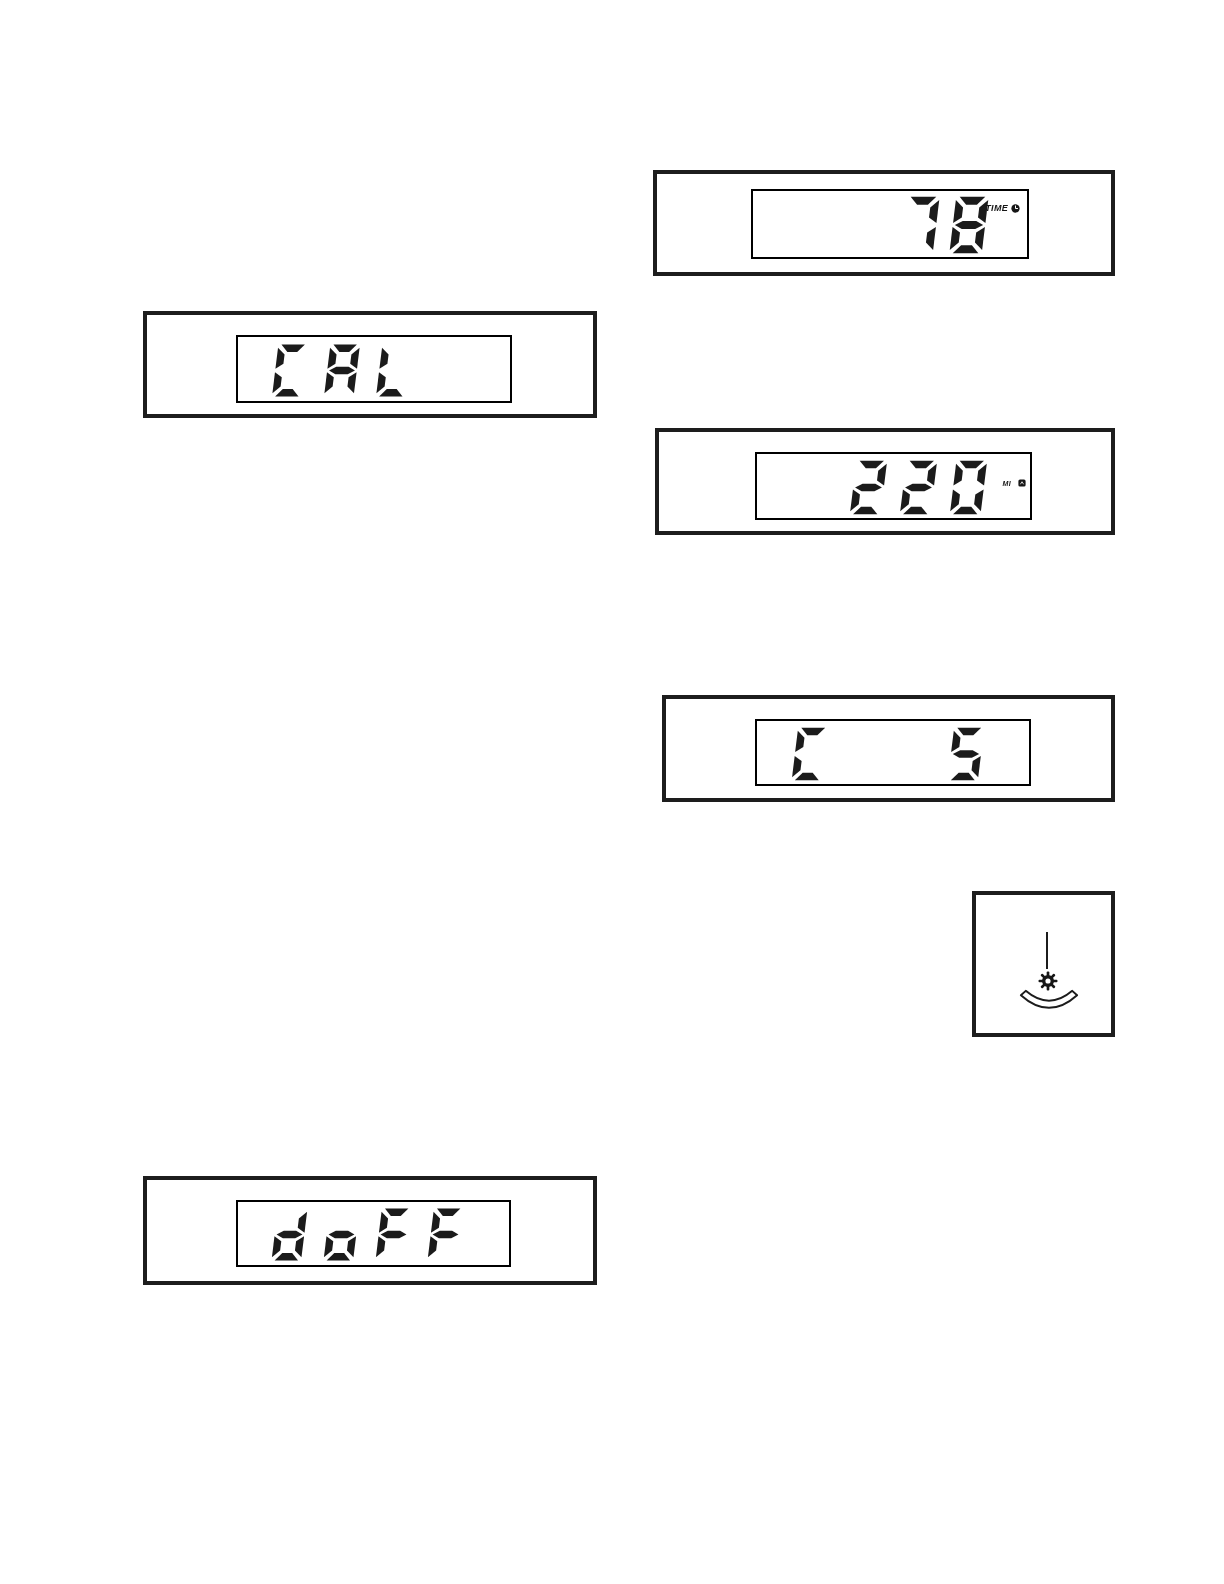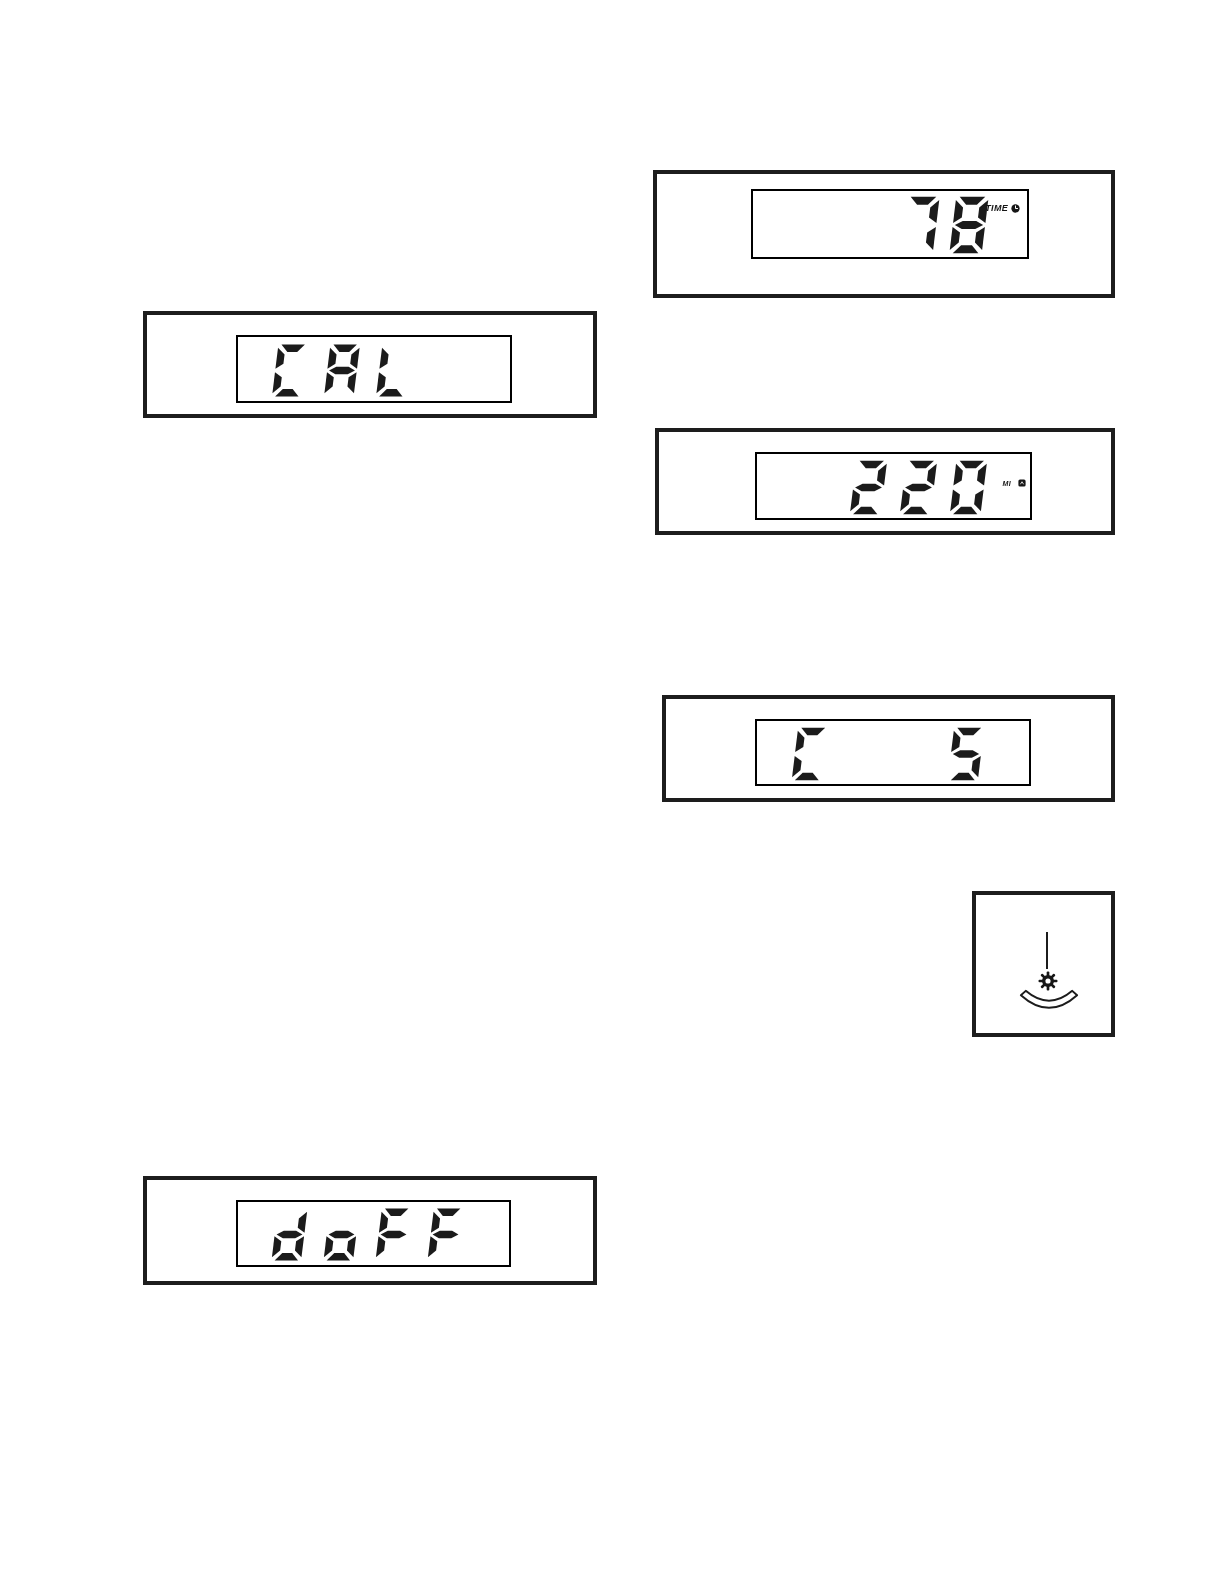--- a/index.html
+++ b/index.html
@@ -16,21 +16,21 @@
     border:4px solid #1d1d1d;
     box-sizing:border-box;
   }
   .lcd{
     position:absolute;
     background:#ffffff;
     border:2px solid #000000;
     box-sizing:border-box;
   }
   
-  #box-time{left:653px;top:170px;width:462px;height:128px;text-align:center;}
+  #box-time{left:653px;top:170px;width:462px;height:106px;text-align:center;}
   #lcd-time{left:94px;top:15px;width:278px;height:70px;}
 
   #box-cal{left:143px;top:311px;width:454px;height:107px;}
   #lcd-cal{left:89px;top:20px;width:276px;height:68px;}
 
   #box-distance{left:655px;top:428px;width:460px;height:107px;}
   #lcd-distance{left:96px;top:20px;width:277px;height:68px;}
 
   #box-console{left:662px;top:695px;width:453px;height:107px;}
   #lcd-console{left:89px;top:20px;width:276px;height:67px;}

